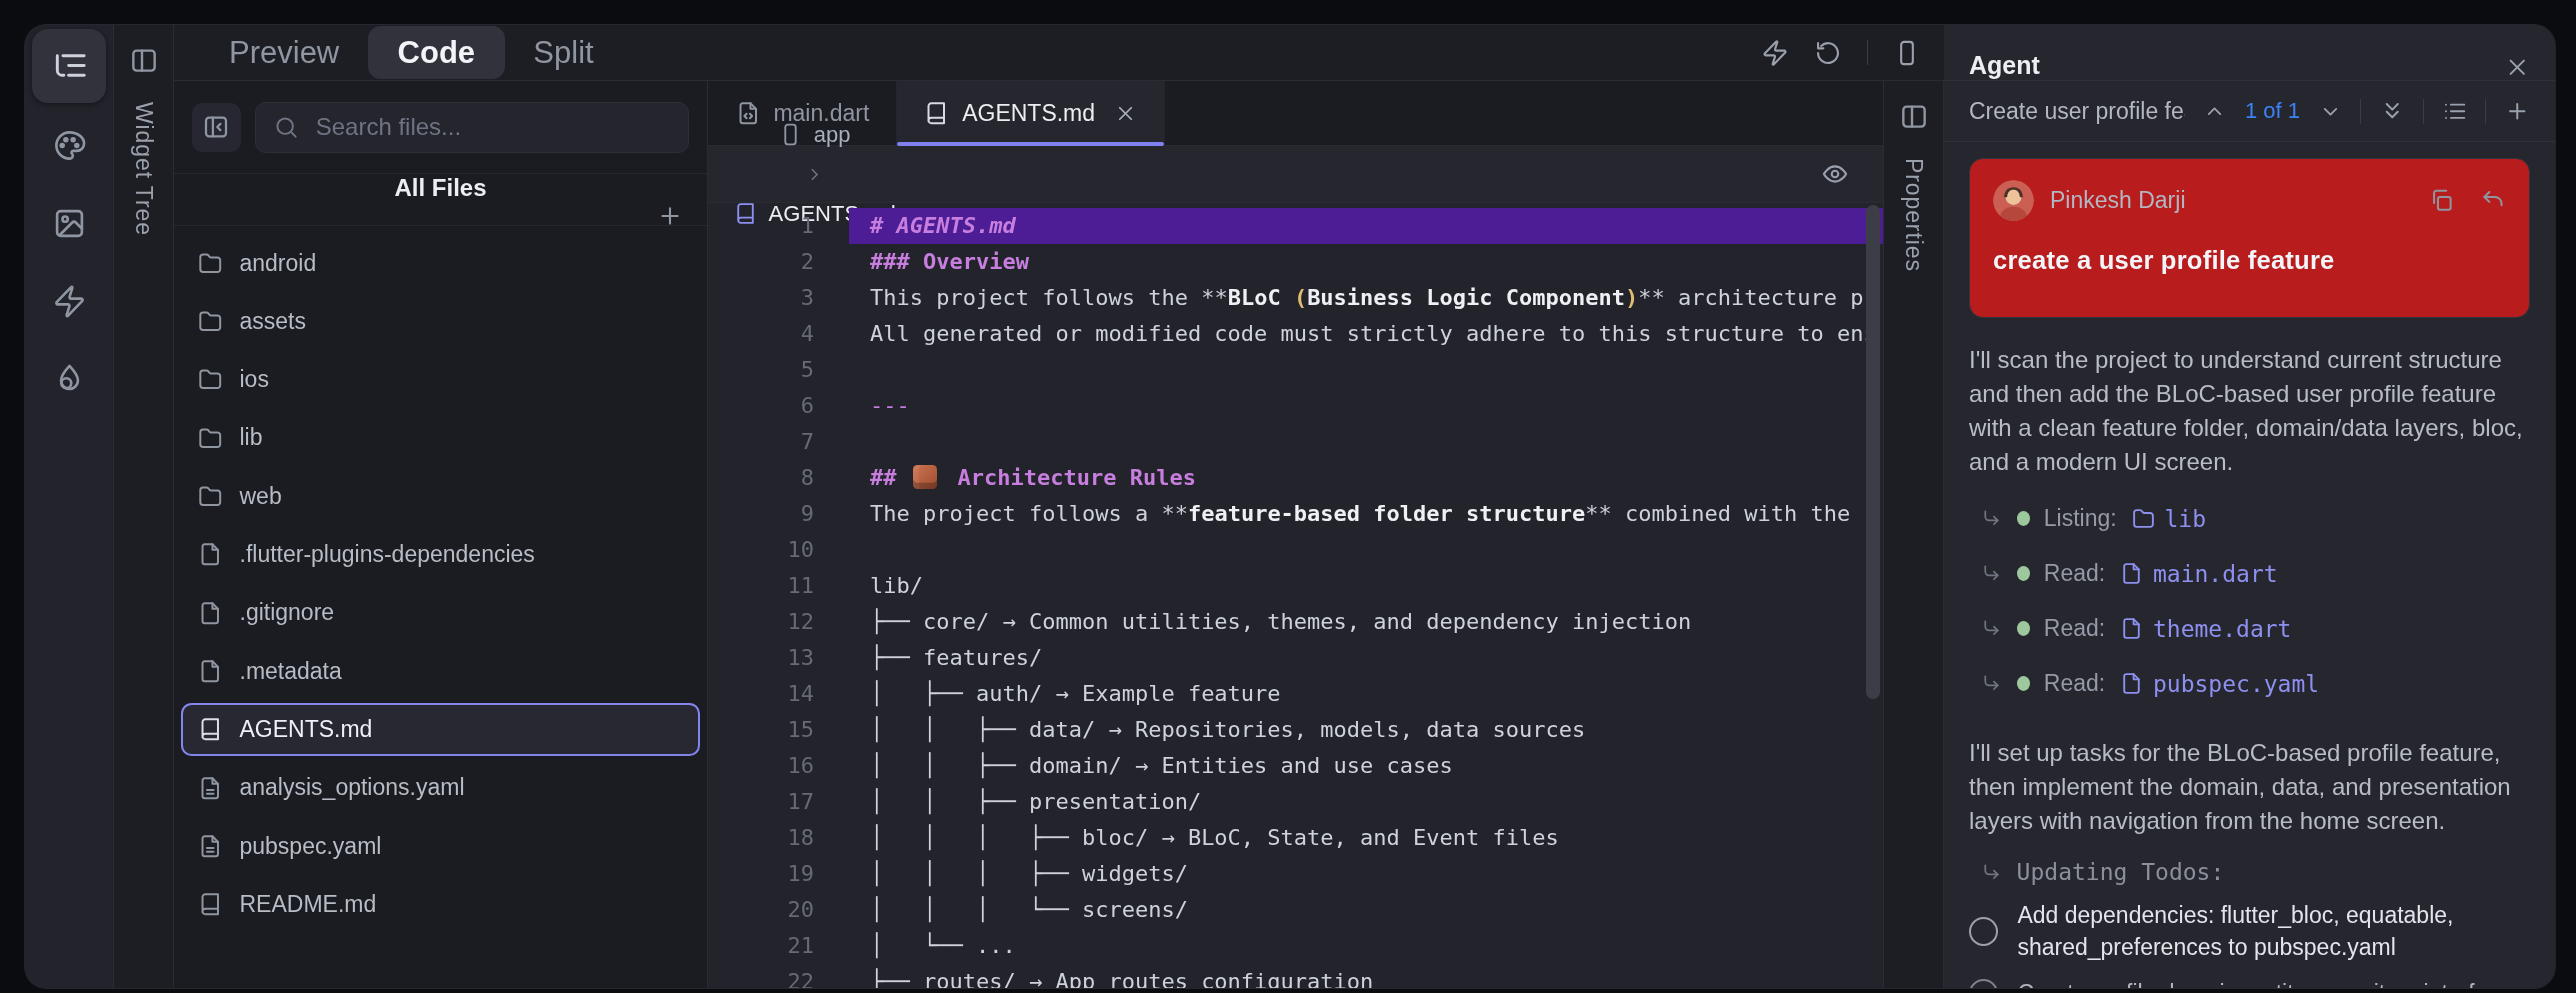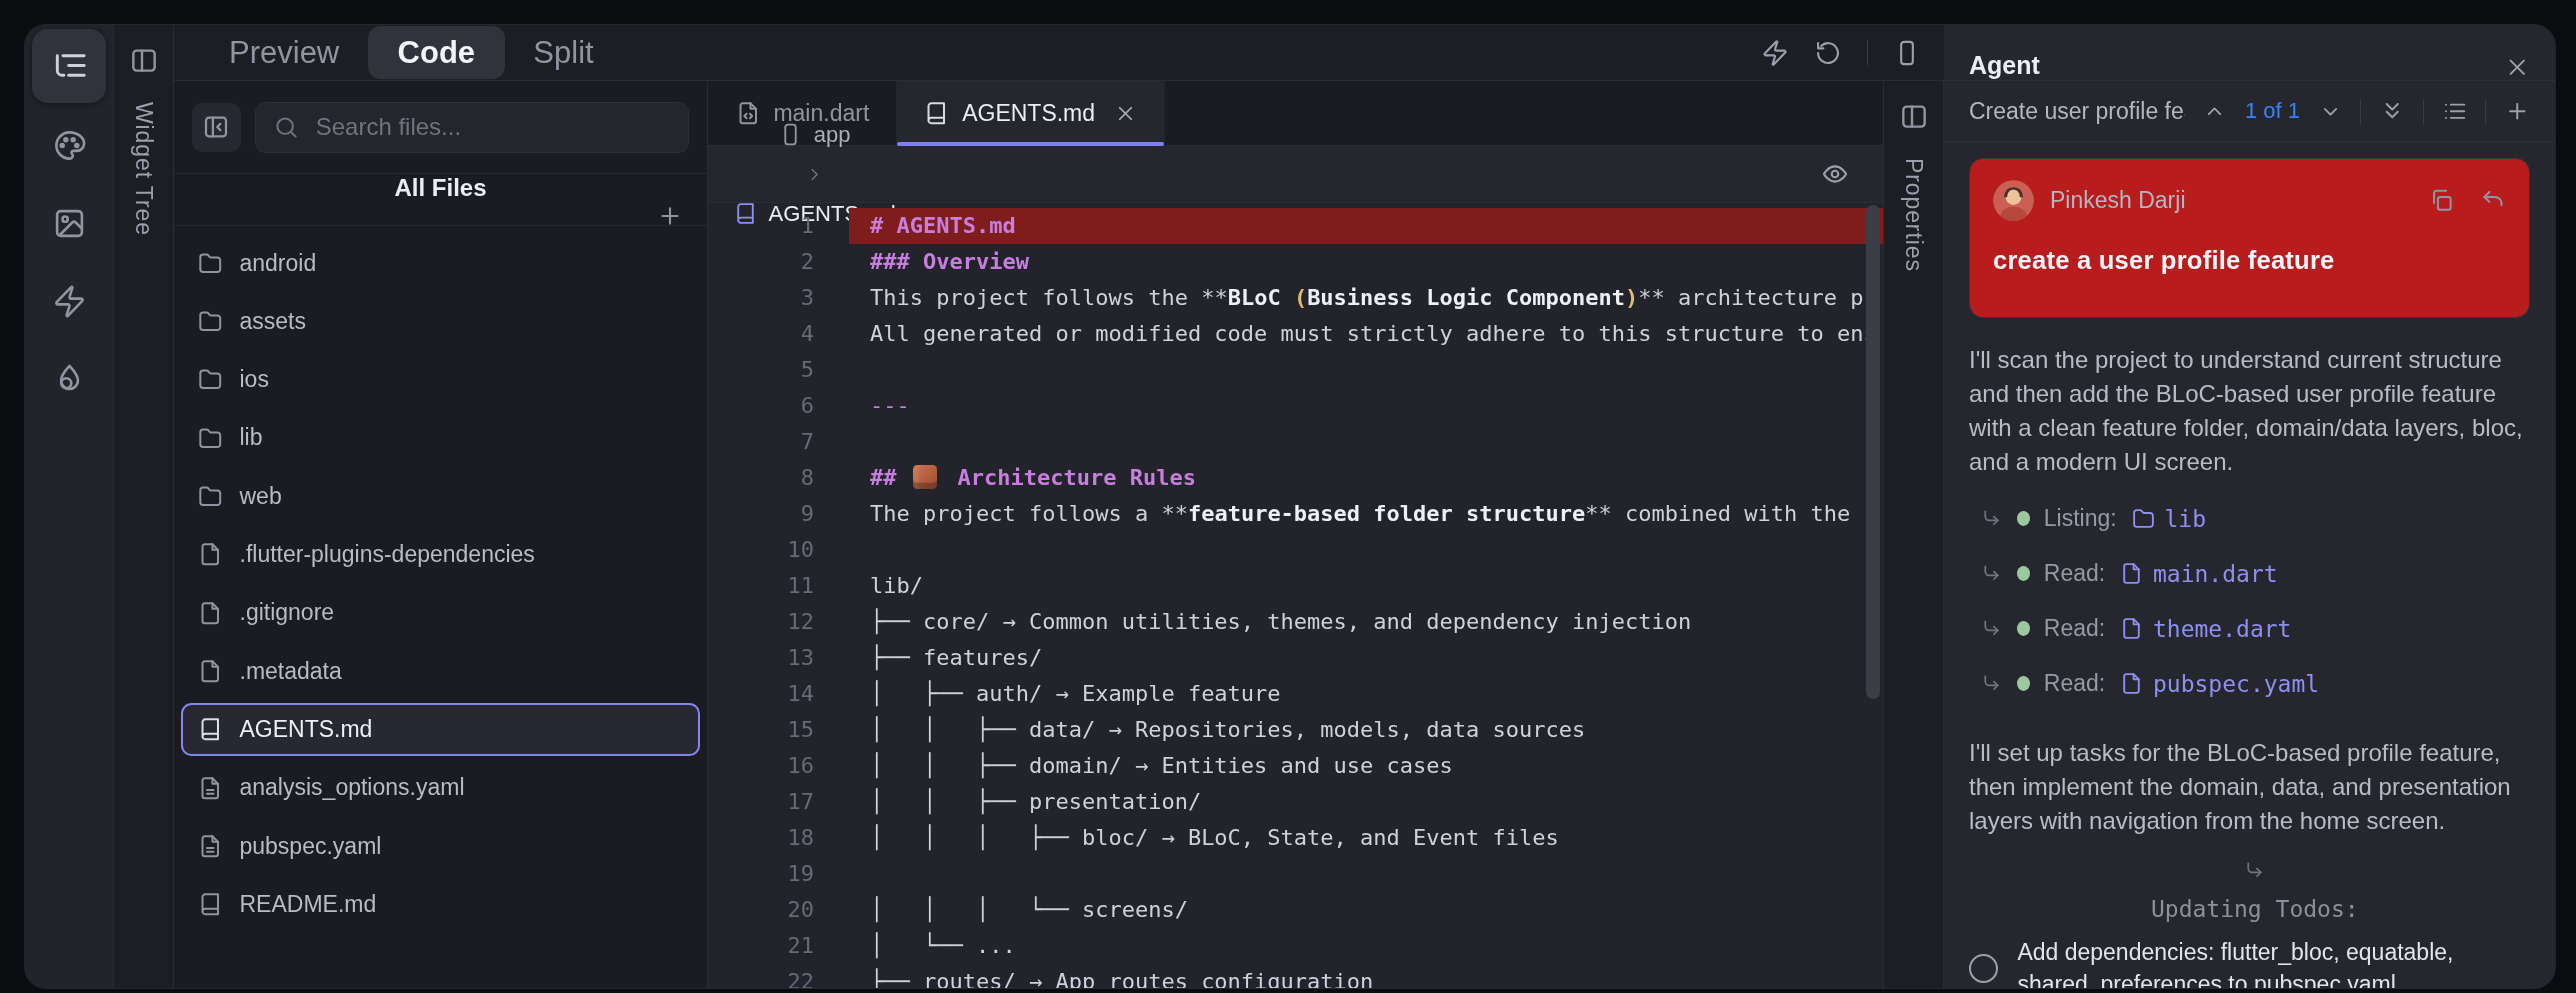--- a/index.html
+++ b/index.html
@@ -75,21 +75,21 @@
   .crumb .ci{display:flex;color:#8f95a1;}
   .crumb.last{color:#eceef4;}
   .crumb.last .ci{color:#8d90f0;}
   .eye{margin-left:auto;display:flex;color:#9aa0ac;}
 
   .code{flex:1;position:relative;overflow:hidden;padding-top:5.3px;
         font-family:"DejaVu Sans Mono",monospace;font-size:22px;}
   .cl{display:flex;height:36px;line-height:36px;}
   .ln{width:141px;flex-shrink:0;text-align:right;padding-right:35px;color:#656a76;box-sizing:border-box;}
   .ct{flex:1;white-space:pre;color:#ced2db;padding-left:21px;}
-  .cl.active .ct{background:#7f1d1d;}
+  .cl.active .ct{background:#4c1d95;font-style:italic;}
   .sg-head{color:#c77ede;font-weight:bold;}
   .sg-bold{color:#eef0f5;font-weight:bold;}
   .sg-yellow{color:#e0bd72;font-weight:bold;}
   .sg-hr{color:#c77ede;}
   .brick{display:inline-block;width:24px;height:24px;border-radius:4.4px;vertical-align:-3.5px;
          margin:0 7px 0 3.5px;background:linear-gradient(135deg,#cf7450,#9c4c30);
          box-shadow:inset 0 -6.2px 0 rgba(0,0,0,.25),inset 6.2px 0 0 rgba(255,255,255,.07);}
   .sbar{position:absolute;right:3.5px;top:1.8px;width:14px;height:494px;background:#3c3d47;border-radius:7px;}
 
   
@@ -112,21 +112,21 @@
   .ag-p{margin-top:25px;font-size:24px;line-height:34px;color:#b7bcc7;}
   .tools{margin-top:12.4px;}
   .tool{height:55px;display:flex;align-items:center;gap:14px;padding-left:10.6px;}
   .tool .arr{display:flex;color:#6f7480;}
   .dot{width:13.2px;height:15px;border-radius:50%;background:#9dc79d;flex-shrink:0;}
   .tool .tl{font-size:23px;color:#959aa6;}
   .tfile{display:flex;align-items:center;gap:8.8px;color:#8d90f0;
          font-family:"DejaVu Sans Mono",monospace;font-size:23px;}
   .tfile .fic{display:flex;color:#8d90f0;}
   .todo-head{margin-top:21px;display:flex;gap:14px;align-items:center;color:#8b909c;
-             font-family:"DejaVu Sans Mono",monospace;font-size:23px;padding-left:10.6px;flex-direction:column;}
+             font-family:"DejaVu Sans Mono",monospace;font-size:23px;padding-left:10.6px;}
   .todo-head .arr{display:flex;color:#6f7480;}
   .todo{margin-top:14px;display:flex;gap:19.4px;align-items:center;}
   .todo .circ{width:25px;height:25px;border:2.6px solid #9aa0ac;border-radius:50%;flex-shrink:0;}
   .todo .tt{font-size:23px;line-height:32px;color:#e2e5ec;}
   .todo.partial{opacity:.75;}
 </style>
 </head>
 <body>
 
 <div class="window">
@@ -466,20 +466,21 @@
             <div class="cl">
               <span class="ln">17</span>
               <span class="ct"><span class="sg-text">│   │   ├── presentation/</span></span>
             </div>
             <div class="cl">
               <span class="ln">18</span>
               <span class="ct"><span class="sg-text">│   │   │   ├── bloc/ → BLoC, State, and Event files</span></span>
             </div>
             <div class="cl">
               <span class="ln">19</span>
+              <span class="ct"><span class="sg-text">│   │   │   ├── widgets/</span></span>
             </div>
             <div class="cl">
               <span class="ln">20</span>
               <span class="ct"><span class="sg-text">│   │   │   └── screens/</span></span>
             </div>
             <div class="cl">
               <span class="ln">21</span>
               <span class="ct"><span class="sg-text">│   └── ...</span></span>
             </div>
             <div class="cl">

